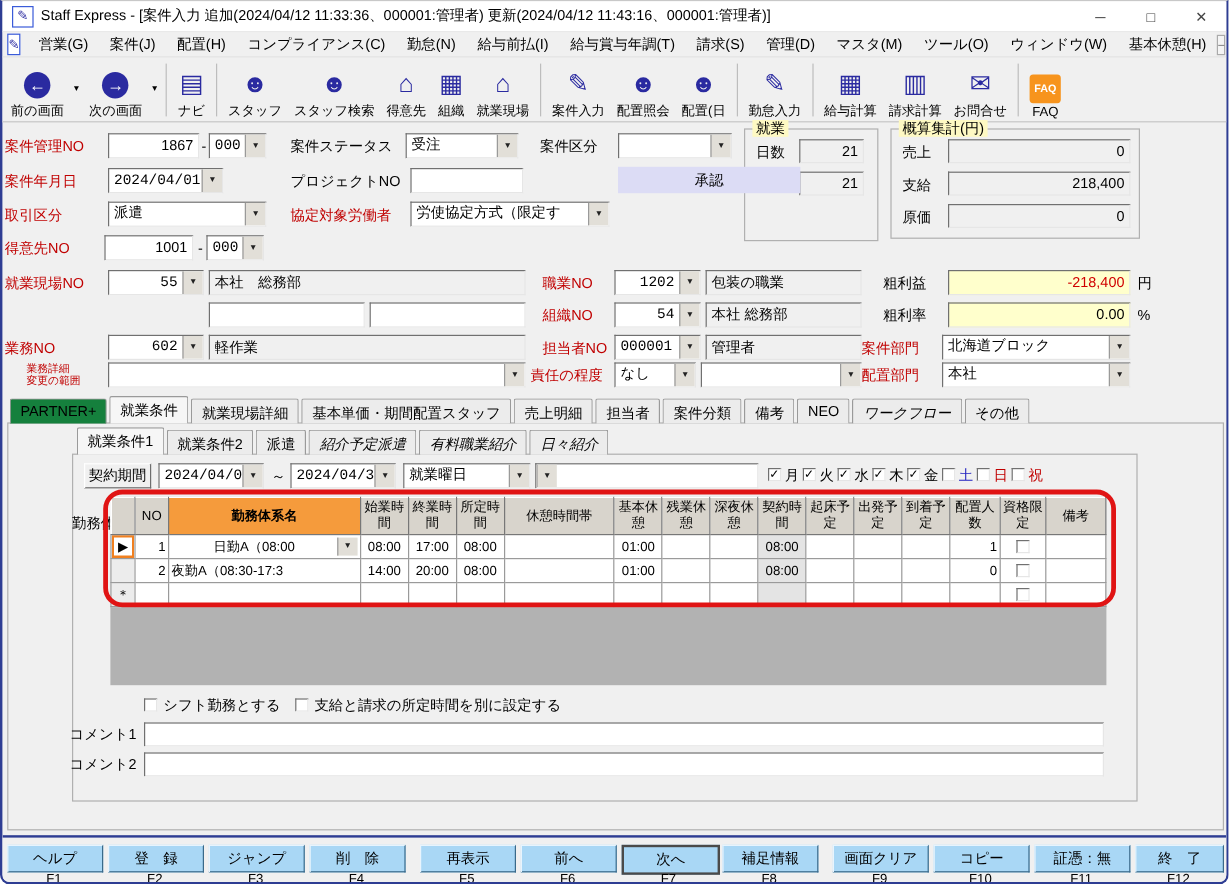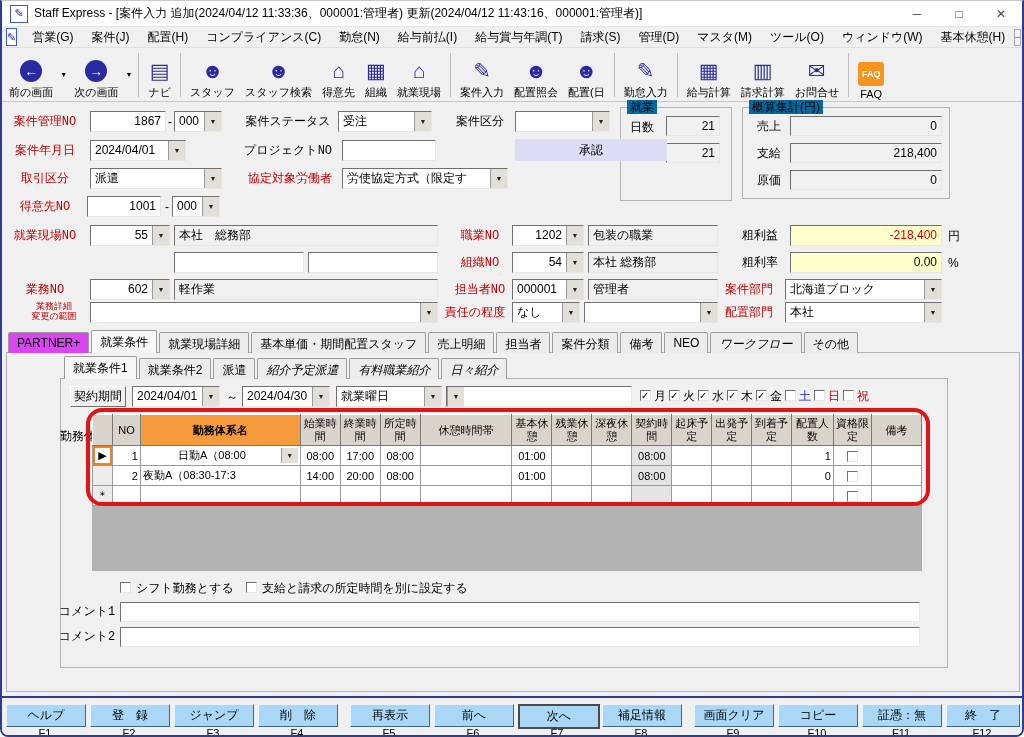--- a/index.html
+++ b/index.html
@@ -28,35 +28,35 @@
   .faqic{width:26px;height:24px;background:#f7941d;color:#fff;font-size:9px;font-weight:bold;display:flex;align-items:center;justify-content:center;border-radius:3px;}
   .tsep{width:1px;height:44px;background:#bdbdbd;margin:0 4px;align-self:center;}
   
   .fld{background:#fff;border:1px solid;border-color:#707070 #e6e6e6 #e6e6e6 #707070;height:21px;
        padding:2px 4px;overflow:hidden;white-space:nowrap;line-height:15px;}
   .ro{background:#f0f0f0;}
   .ylw{background:#ffffcc;}
   .num{text-align:right;}
   .neg{color:#d00000;}
   .combo{display:flex;padding:0;}
-  .cv{flex:1;padding:2px 4px;overflow:hidden;white-space:nowrap;line-height:15px;}
+  .cv{flex:1;padding:2px 4px;overflow:hidden;white-space:nowrap;line-height:15px;font-family:Liberation Mono, monospace;}
   .ca{width:16px;background:#e2dfd8;border-left:1px solid #9a9a9a;display:flex;align-items:center;justify-content:center;color:#222;flex:none;}
   .ca::after{content:"▼";font-size:7px;}
   .lbl{white-space:nowrap;line-height:14px;}
   .lblr{color:#c00000;}
-  .tr{text-align:center;font-family:Liberation Mono, monospace;}
+  .tr{text-align:left;}
   .grp{border:1px solid #b0b0b0;}
-  .legend{position:absolute;top:-8px;left:6px;background:#0369a1;padding:0 3px;line-height:14px;}
+  .legend{position:absolute;top:-8px;left:6px;background:#fef9c3;padding:0 3px;line-height:14px;}
   .appr{background:#dcdcf5;text-align:center;line-height:22px;}
   
   .tabs{display:flex;align-items:flex-end;}
   .tab{border:1px solid #9a9a9a;border-bottom:none;background:#ececec;padding:3px 8px;margin-right:2px;
        border-radius:2px 2px 0 0;white-space:nowrap;height:21px;box-sizing:border-box;}
   .tab.active{background:#f6f6f6;height:23px;}
-  .tab.green{background:#d946ef;}
+  .tab.green{background:#15803d;}
   .tab.disabled{color:#000000;font-style:italic;}
   .panel{border:1px solid #b0b0b0;}
   .rbtn{background:#f0f0f0;border:1px solid;border-color:#fff #6e6e6e #6e6e6e #fff;text-align:center;line-height:19px;}
   .chk{display:inline-block;width:11px;height:11px;background:#fff;border:1px solid;border-color:#707070 #e6e6e6 #e6e6e6 #707070;box-sizing:border-box;vertical-align:middle;}
   .chk.on::after{content:"✓";display:block;font-size:10px;line-height:9px;font-weight:bold;color:#000;}
   
   .gridbg{background:#b2b2b2;}
   table.grid{border-collapse:collapse;table-layout:fixed;font-size:11px;background:#fff;}
   table.grid th,table.grid td{border:1px solid #9a9a9a;overflow:hidden;padding:0 2px;height:19px;}
   table.grid th{background:#d8d4cc;font-weight:normal;height:30px;line-height:1.15;white-space:normal;word-break:break-all;

